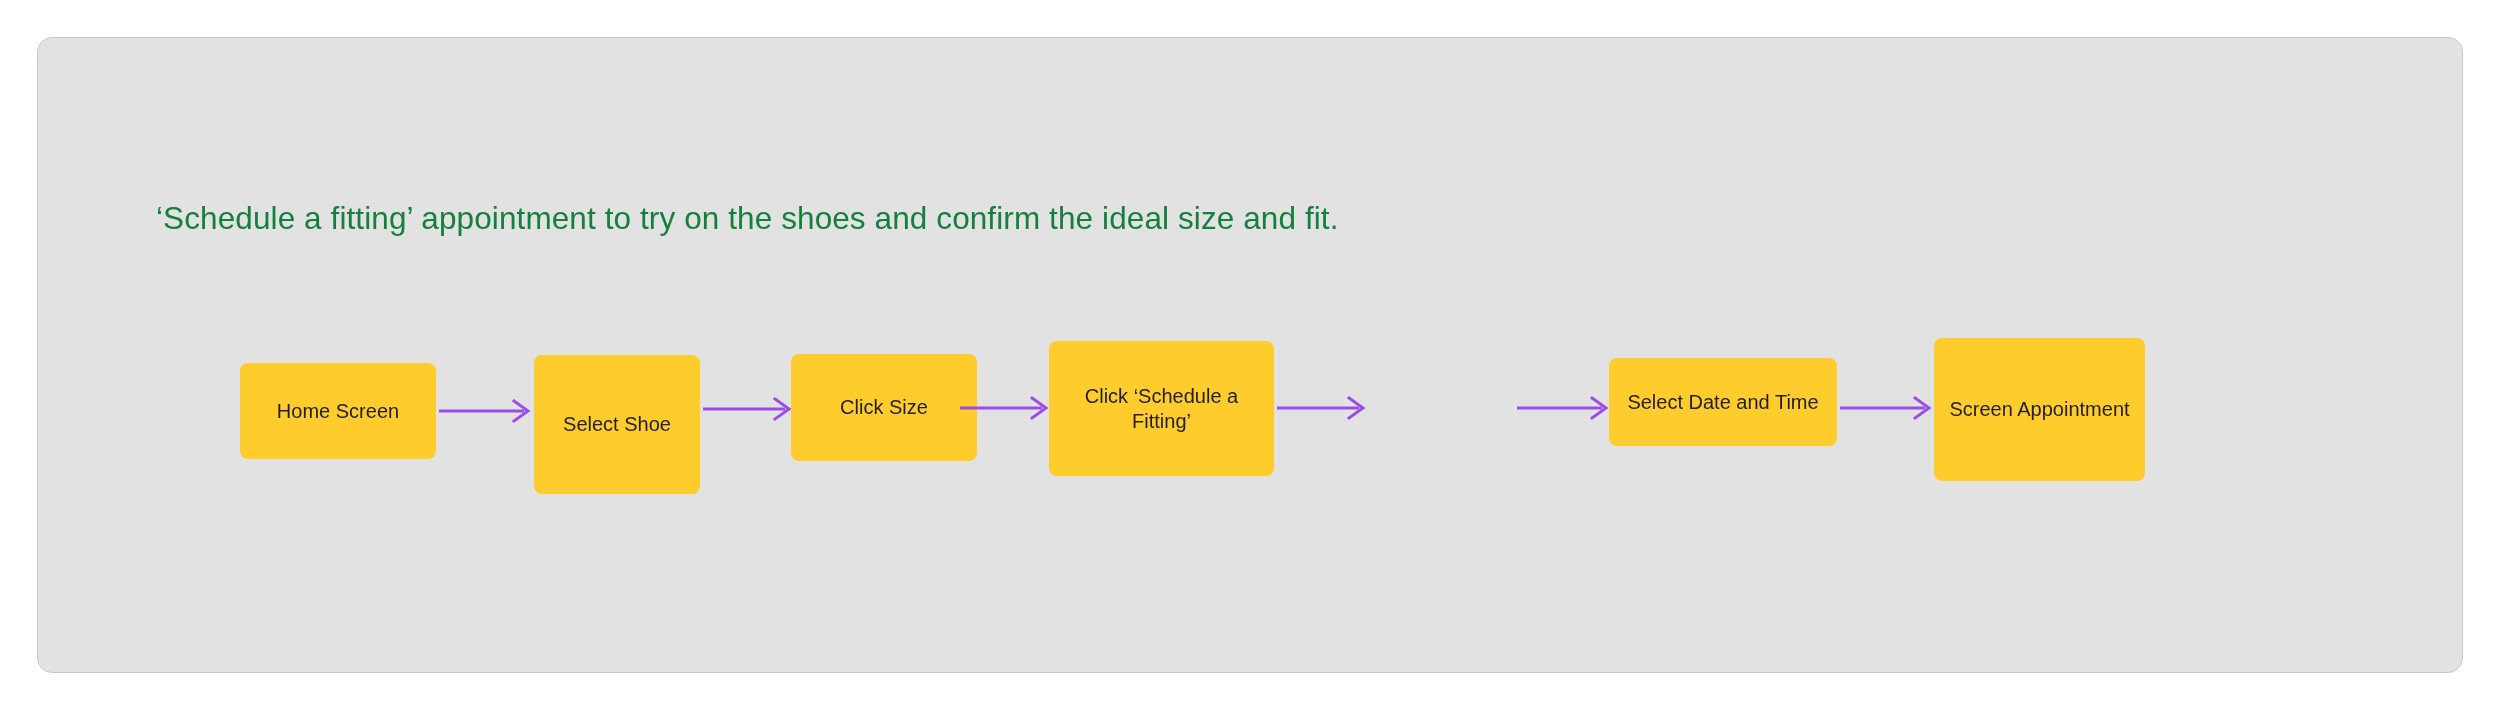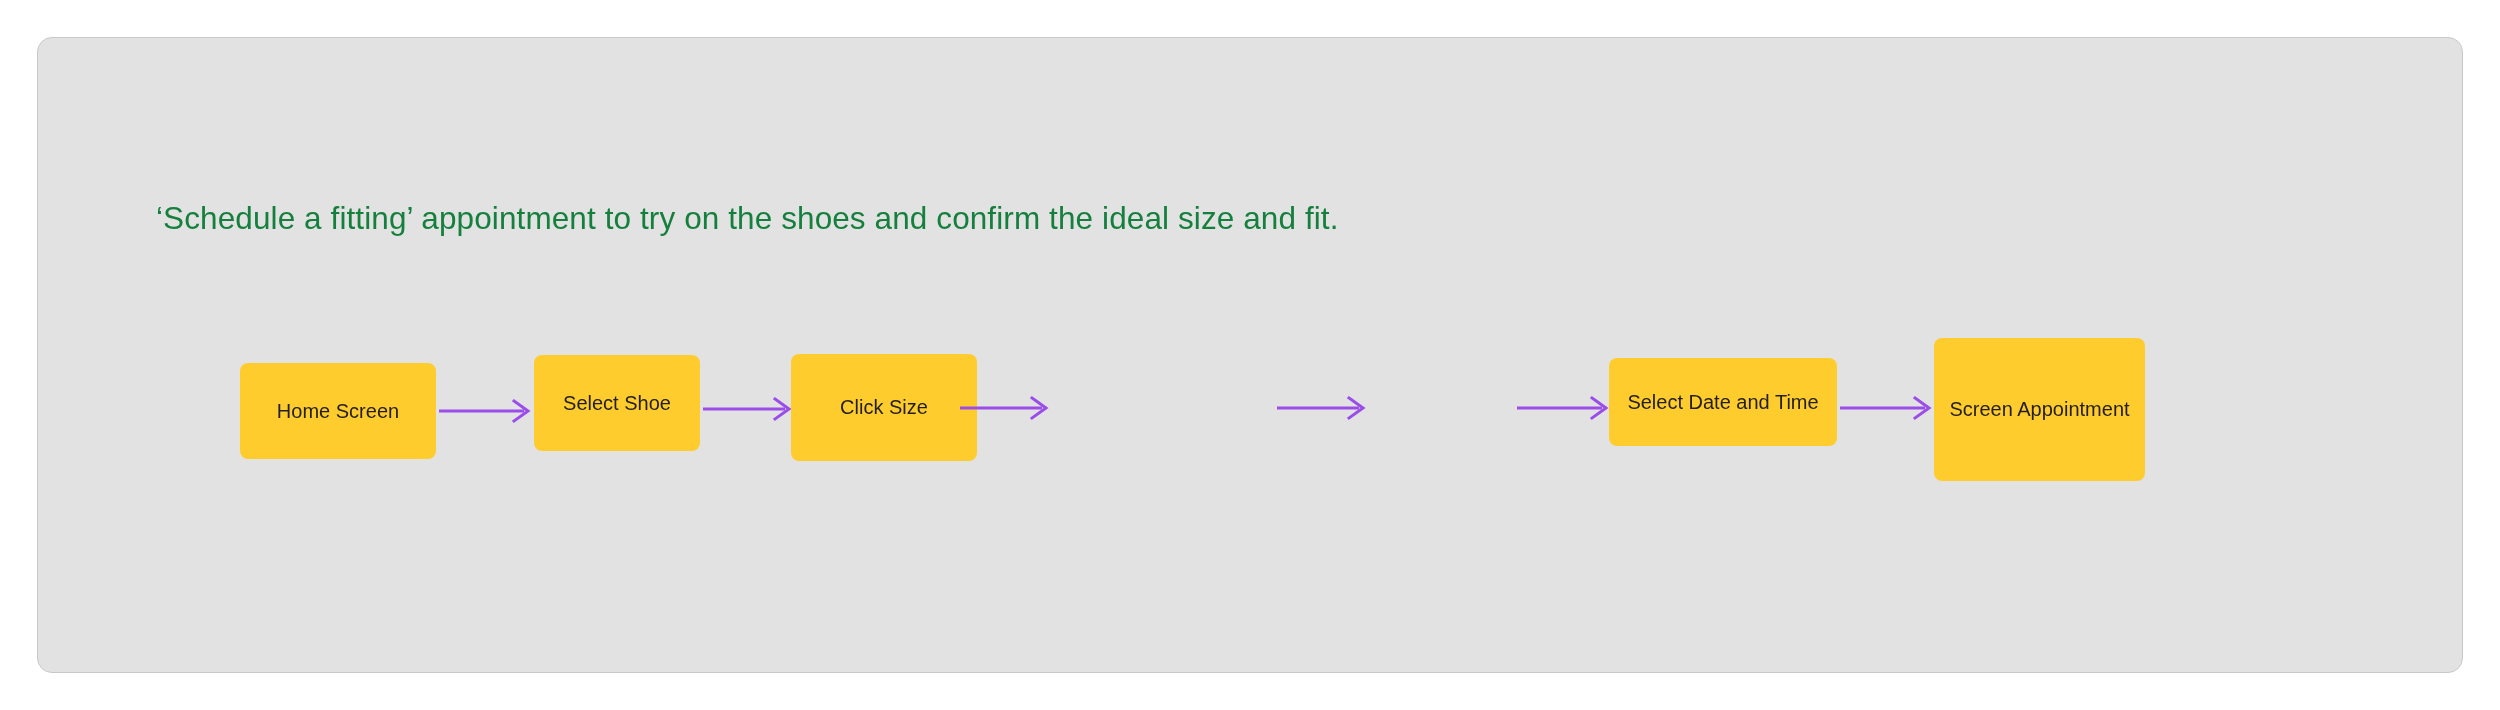--- a/index.html
+++ b/index.html
@@ -106,21 +106,21 @@
         <span class="node-label">Home Screen</span>
       </div>
 
       <div class="flow-arrow" style="left:400px; top:361px; width:94px;">
         <svg viewBox="0 0 94 24" preserveAspectRatio="none">
           <line x1="1" y1="12" x2="86" y2="12" stroke="#9B4DEA" stroke-width="3"></line>
           <polyline points="76,2 90,12 76,22" fill="none" stroke="#9B4DEA" stroke-width="3" stroke-linecap="square"></polyline>
         </svg>
       </div>
 
-      <div class="flow-node" style="left:496px; top:317px; width:166px; height:96px;">
+      <div class="flow-node" style="left:496px; top:317px; width:166px; height:139px;">
         <span class="node-label">Select Shoe</span>
       </div>
 
       <div class="flow-arrow" style="left:664px; top:359px; width:91px;">
         <svg viewBox="0 0 91 24" preserveAspectRatio="none">
           <line x1="1" y1="12" x2="83" y2="12" stroke="#9B4DEA" stroke-width="3"></line>
           <polyline points="73,2 87,12 73,22" fill="none" stroke="#9B4DEA" stroke-width="3" stroke-linecap="square"></polyline>
         </svg>
       </div>
 
@@ -128,20 +128,23 @@
         <span class="node-label">Click Size</span>
       </div>
 
       <div class="flow-arrow" style="left:921px; top:358px; width:91px;">
         <svg viewBox="0 0 91 24" preserveAspectRatio="none">
           <line x1="1" y1="12" x2="83" y2="12" stroke="#9B4DEA" stroke-width="3"></line>
           <polyline points="73,2 87,12 73,22" fill="none" stroke="#9B4DEA" stroke-width="3" stroke-linecap="square"></polyline>
         </svg>
       </div>
 
+      <div class="flow-node" style="left:1011px; top:303px; width:225px; height:135px;">
+        <span class="node-label">Click ‘Schedule a Fitting’</span>
+      </div>
 
       <div class="flow-arrow" style="left:1238px; top:358px; width:91px;">
         <svg viewBox="0 0 91 24" preserveAspectRatio="none">
           <line x1="1" y1="12" x2="83" y2="12" stroke="#9B4DEA" stroke-width="3"></line>
           <polyline points="73,2 87,12 73,22" fill="none" stroke="#9B4DEA" stroke-width="3" stroke-linecap="square"></polyline>
         </svg>
       </div>
 
 
       <div class="flow-arrow" style="left:1478px; top:358px; width:94px;">

